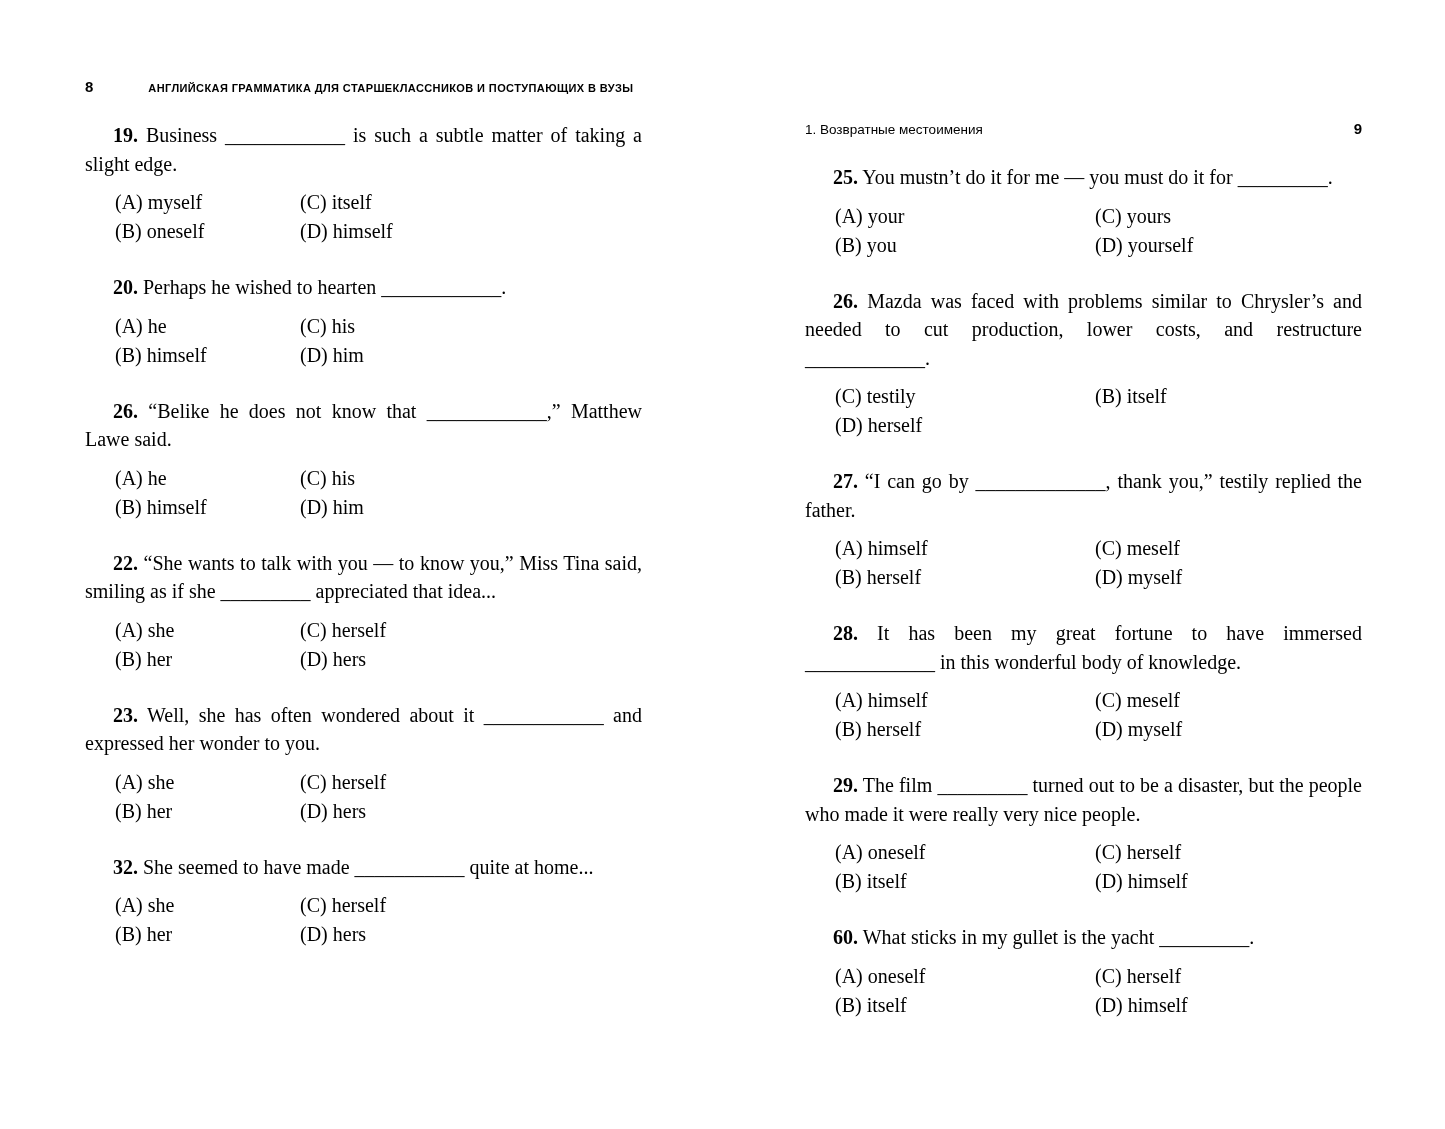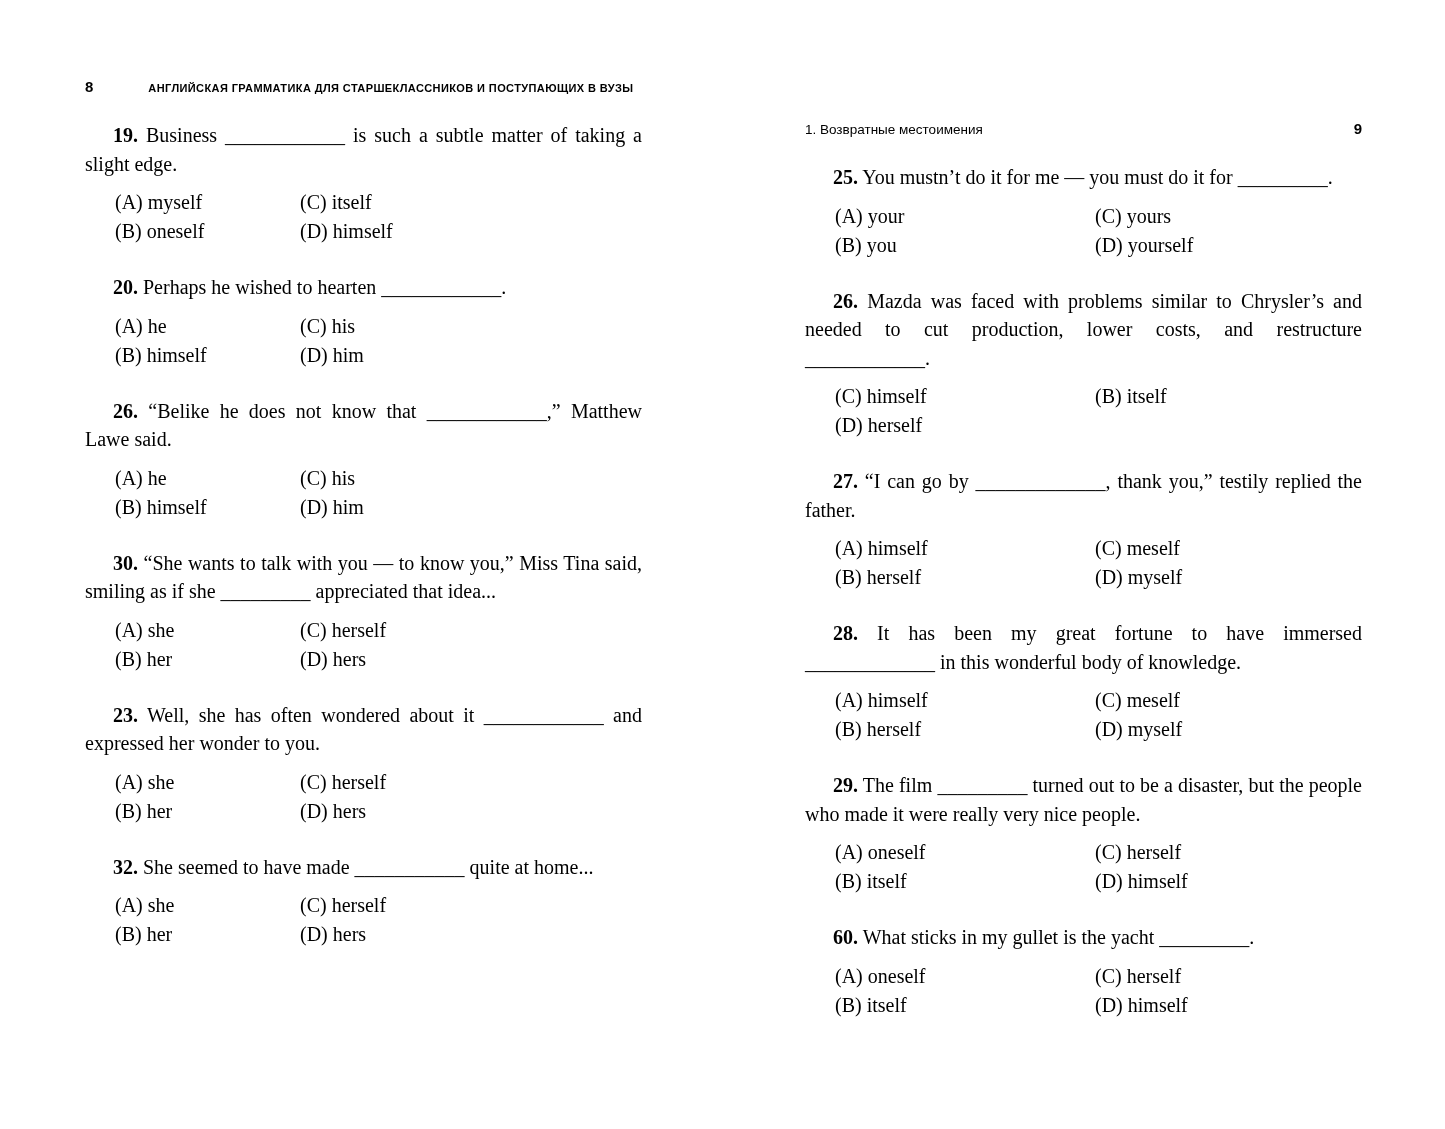--- a/index.html
+++ b/index.html
@@ -111,21 +111,21 @@
         <div class="question">
           <p class="q-text"><b>26.</b> “Belike he does not know that ____________,” Matthew Lawe said.</p>
           <div class="options">
             <div class="option">(A) he</div>
             <div class="option">(C) his</div>
             <div class="option">(B) himself</div>
             <div class="option">(D) him</div>
           </div>
         </div>
         <div class="question">
-          <p class="q-text"><b>30.</b> “She wants to talk with you — to know you,” Miss Tina said, smiling as if she _________ appreciated that idea...</p>
+          <p class="q-text"><b>22.</b> “She wants to talk with you — to know you,” Miss Tina said, smiling as if she _________ appreciated that idea...</p>
           <div class="options">
             <div class="option">(A) she</div>
             <div class="option">(C) herself</div>
             <div class="option">(B) her</div>
             <div class="option">(D) hers</div>
           </div>
         </div>
         <div class="question">
           <p class="q-text"><b>23.</b> Well, she has often wondered about it ____________ and expressed her wonder to you.</p>
           <div class="options">
@@ -158,21 +158,21 @@
           <div class="options">
             <div class="option">(A) your</div>
             <div class="option">(C) yours</div>
             <div class="option">(B) you</div>
             <div class="option">(D) yourself</div>
           </div>
         </div>
         <div class="question">
           <p class="q-text"><b>26.</b> Mazda was faced with problems similar to Chrysler’s and needed to cut production, lower costs, and restructure ____________.</p>
           <div class="options">
-            <div class="option">(C) himself</div>
+            <div class="option">(C) testily</div>
             <div class="option">(B) itself</div>
             <div class="option">(D) herself</div>
           </div>
         </div>
         <div class="question">
           <p class="q-text"><b>27.</b> “I can go by _____________, thank you,” testily replied the father.</p>
           <div class="options">
             <div class="option">(A) himself</div>
             <div class="option">(C) meself</div>
             <div class="option">(B) herself</div>

